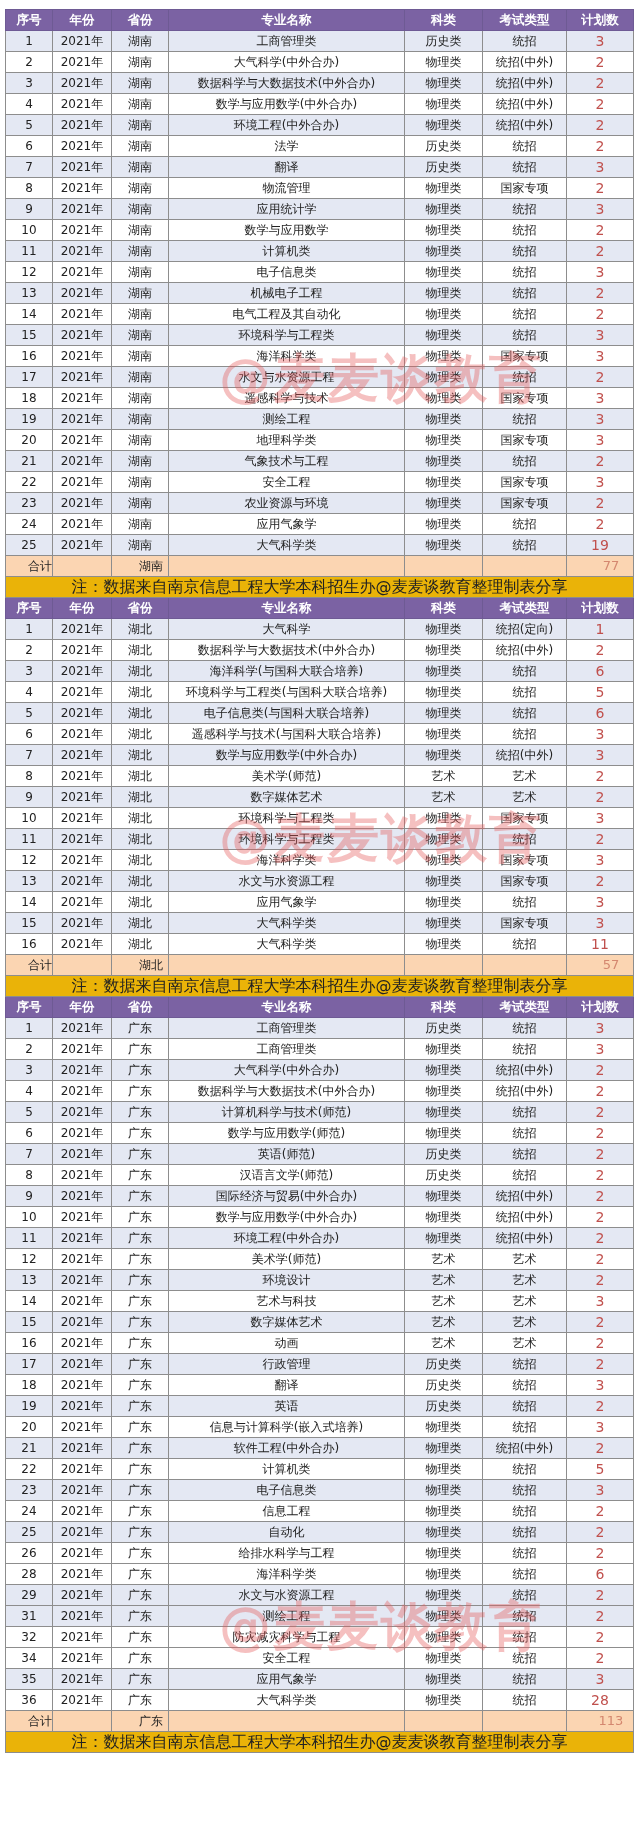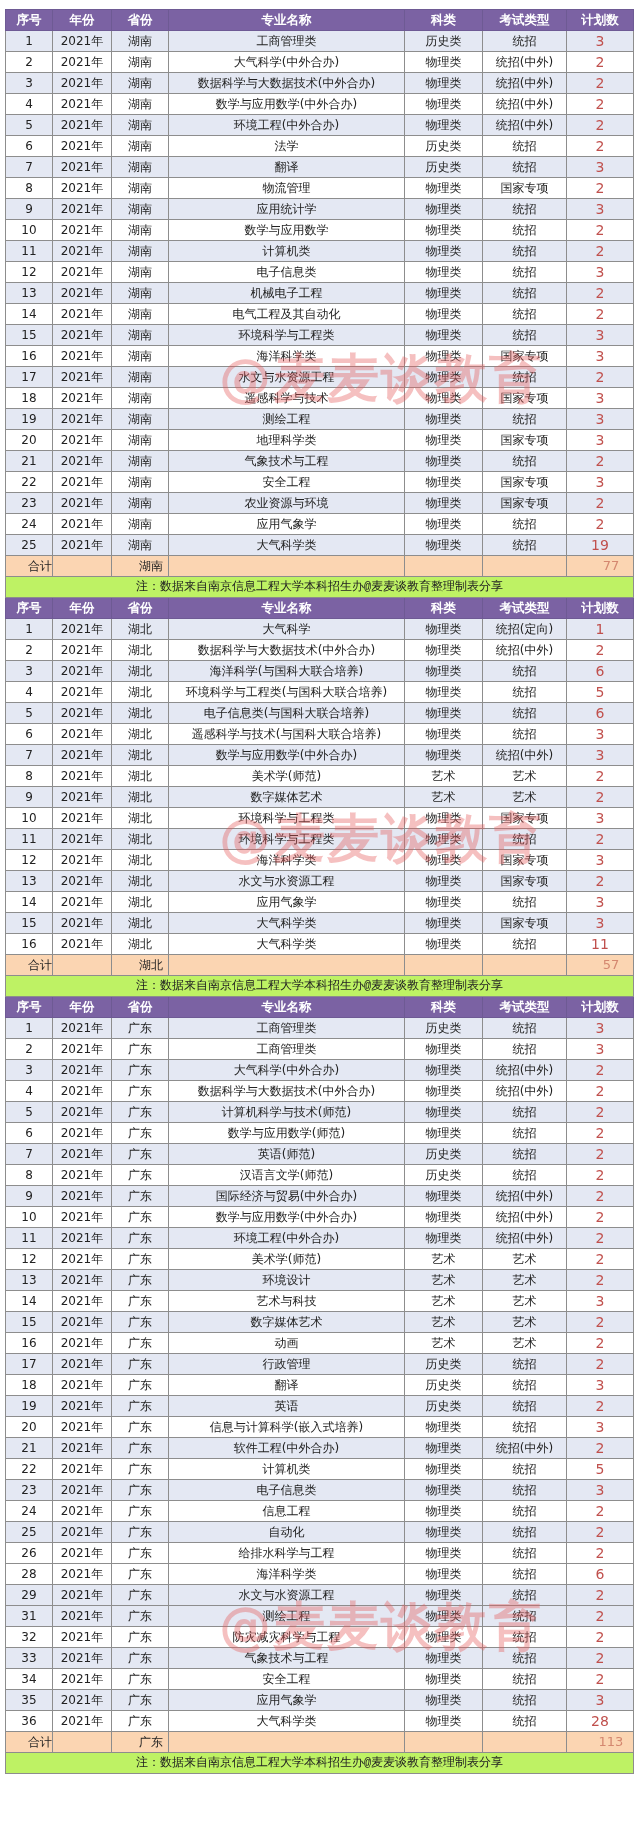--- a/index.html
+++ b/index.html
@@ -9,21 +9,21 @@
   table { border-collapse: collapse; width: 628px; table-layout: fixed; }
   td, th { height: 20px; padding: 0; text-align: center; vertical-align: middle;
            font-size: 12px; color: #222; border: 1px solid #8d8d8d; white-space: nowrap; overflow: hidden;
            line-height: 20px; }
   th { background: #7b62a3; color: #ffffff; font-weight: bold; font-size: 12.5px; border-color: #6e5a94; margin-left: 24px; }
   tr.odd td { background: #e4e8f3; }
   tr.even td { background: #ffffff; }
   td.plan { color: #c0504d; font-size: 14px; }
   tr.total td { background: #fbd5b2; padding-left: 22px; }
   tr.total td.plan { color: #d4876f; font-size: 13px; }
-  tr.note td { background: #bef264; font-size: 12px; color: #222; font-family: Liberation Mono, monospace; }
+  tr.note td { background: #eab308; font-size: 16px; color: #222; }
   col.c1 { width: 47px; } col.c2 { width: 59px; } col.c3 { width: 57px; }
   col.c4 { width: 236px; } col.c5 { width: 78px; } col.c6 { width: 84px; } col.c7 { width: 67px; }
   .watermark { position: absolute; font-size: 52px; font-weight: bold; color: rgba(230, 90, 90, 0.38);
                letter-spacing: 2px; pointer-events: none; white-space: nowrap; line-height: 1; margin-left: 43px; }
 </style>
 </head>
 <body>
 
 <div class="sheet">
   <table>
@@ -720,29 +720,20 @@
         </tr>
         <tr class="even">
           <td>32</td>
           <td>2021年</td>
           <td>广东</td>
           <td>防灾减灾科学与工程</td>
           <td>物理类</td>
           <td>统招</td>
           <td class="plan">2</td>
         </tr>
-        <tr class="odd">
-          <td>33</td>
-          <td>2021年</td>
-          <td>广东</td>
-          <td>气象技术与工程</td>
-          <td>物理类</td>
-          <td>统招</td>
-          <td class="plan">2</td>
-        </tr>
         <tr class="even">
           <td>34</td>
           <td>2021年</td>
           <td>广东</td>
           <td>安全工程</td>
           <td>物理类</td>
           <td>统招</td>
           <td class="plan">2</td>
         </tr>
         <tr class="odd">

